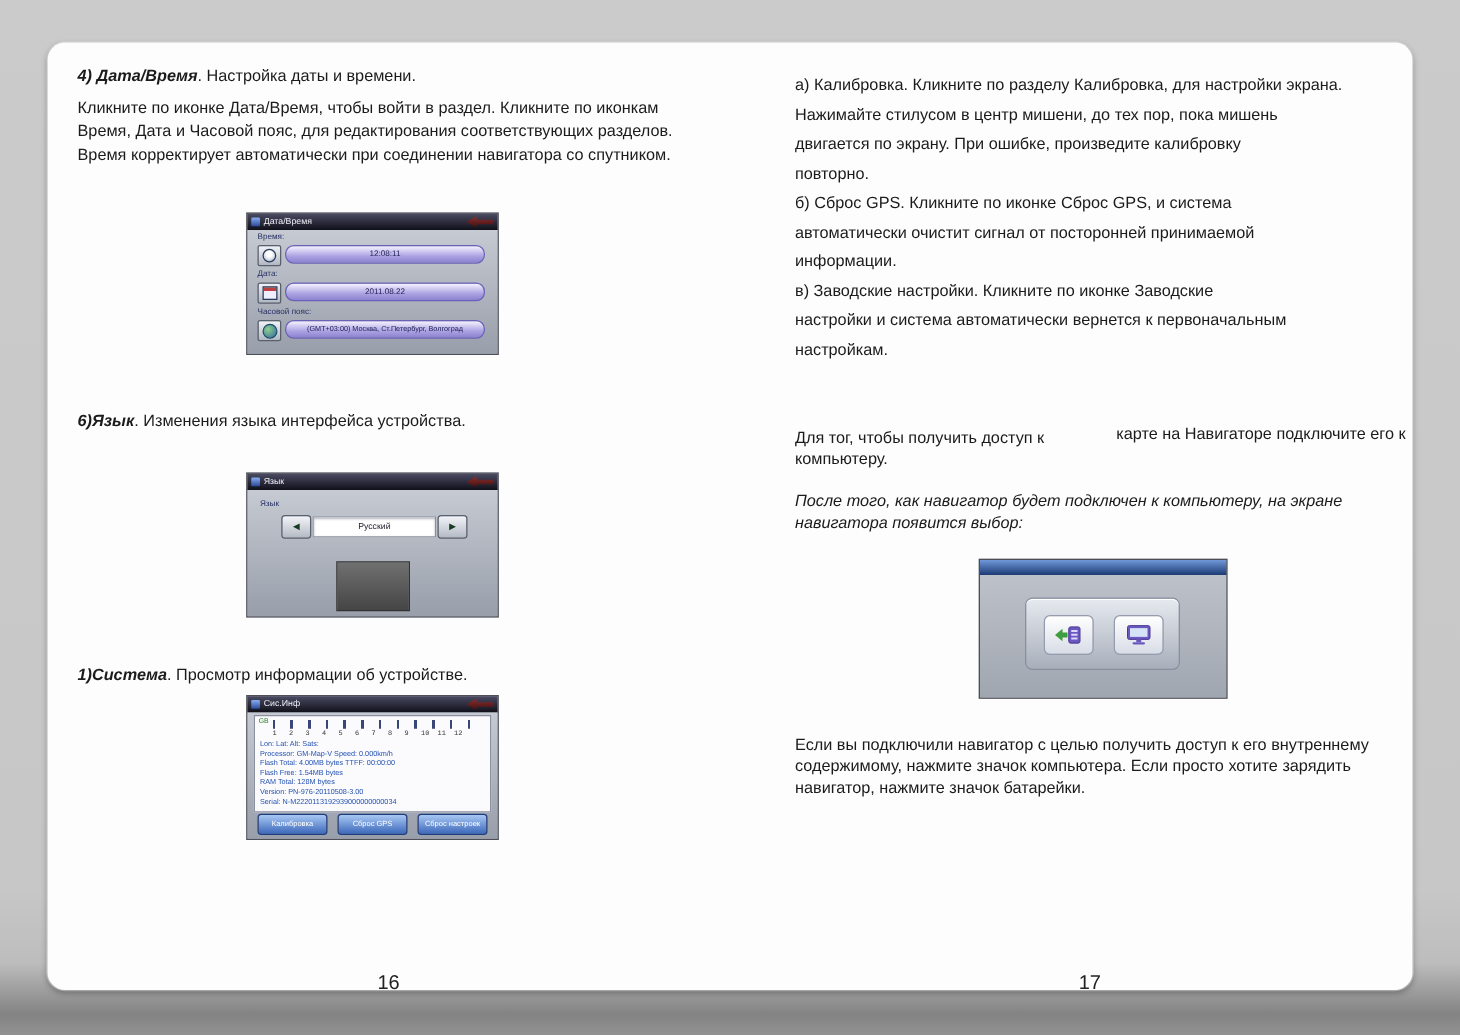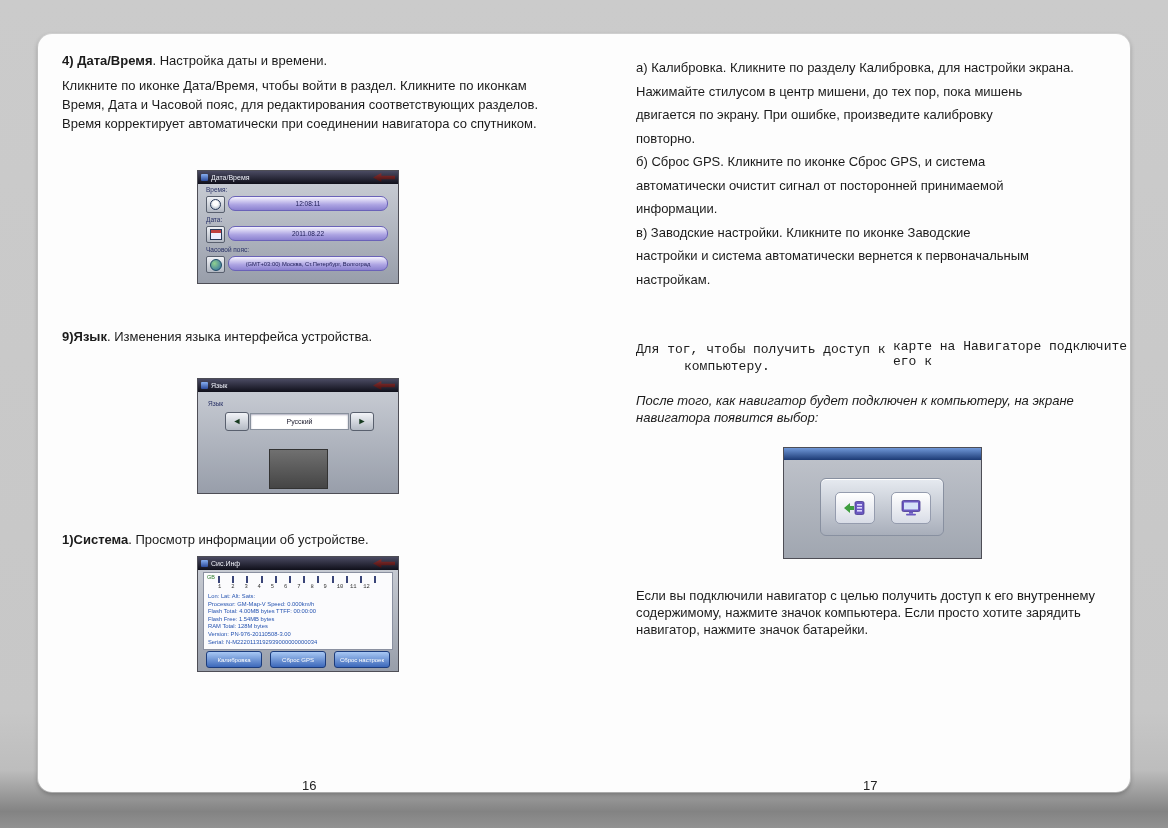--- a/index.html
+++ b/index.html
@@ -5,28 +5,28 @@
   html,body{margin:0;padding:0;background:#b9b9b9;}
   .canvas{position:relative;width:1168px;height:828px;overflow:hidden;
     font-family:"Liberation Sans",sans-serif;color:#1b1b1b;
     background:linear-gradient(180deg,#cbcbcb 0%,#c7c7c7 86%,#bdbdbd 93%,#838383 98%,#929292 100%);}
   .sheet{position:absolute;left:38px;top:34px;width:1092px;height:758px;background:#fdfdfd;
     border-radius:14px;box-shadow:0 2px 5px rgba(0,0,0,.30),0 0 0 1px #dadada;}
   .page{position:absolute;top:0;height:100%;}
   .pg-left{left:24px;width:524px;}
   .pg-right{left:598px;width:494px;}
   .heading{position:absolute;margin:0;font-size:13px;font-weight:normal;white-space:nowrap;}
-  .heading .term{font-weight:bold;margin-top:32px;}
+  .heading .term{font-weight:bold;font-style:italic;margin-top:32px;}
   .para{position:absolute;margin:0;font-size:13px;line-height:19px;white-space:pre-line;width:505px;}
   .para.rp{line-height:23.5px;width:485px;}
-  .pageno{position:absolute;font-size:13px;color:#222;}
-  .access{position:absolute;width:494px;height:40px;font-size:13px;font-family:Liberation Mono, monospace;}
+  .pageno{position:absolute;font-size:16px;color:#222;}
+  .access{position:absolute;width:494px;height:40px;font-size:13px;}
   .access .a1{position:absolute;left:0;top:0;}
   .access .a2{position:absolute;left:257px;top:-3px;}
-  .access .a3{position:absolute;left:0;top:17px;margin-left:48px;}
+  .access .a3{position:absolute;left:0;top:17px;}
 
   
   .dev{position:absolute;margin:0;border:1px solid #4e4e56;background:#a8aeb8;box-sizing:content-box;}
   .dev-tb{height:13px;background:linear-gradient(180deg,#4a4a62,#10101a);display:flex;align-items:center;gap:3px;padding:0 3px;}
   .tb-ico{width:7px;height:7px;border-radius:1px;background:linear-gradient(#86aef0,#2c4a9a);flex:0 0 auto;}
   .tb-title{color:#eef0f8;font-size:7px;line-height:1;white-space:nowrap;}
   .back{margin-left:auto;width:22px;height:9px;background:linear-gradient(#8a3030,#420e0e);
     clip-path:polygon(0 50%,38% 0,38% 30%,100% 30%,100% 70%,38% 70%,38% 100%);}
   .dev-bd{position:relative;height:calc(100% - 13px);background:linear-gradient(180deg,#c6cad2,#989eaa);}
   .flabel{position:absolute;font-size:6.5px;color:#273065;line-height:1;}
@@ -99,21 +99,21 @@
           <span class="vbar" style="top:42px;">2011.08.22</span>
 
           <span class="flabel" style="left:8px;top:63px;">Часовой пояс:</span>
           <span class="mini" style="top:72px;">
               <i class="g-globe"></i>
             </span>
           <span class="vbar small" style="top:72px;">(GMT+03:00) Москва, Ст.Петербург, Волгоград</span>
         </div>
       </figure>
 
-      <h2 class="heading" style="top:295px;"><span class="term">9)Язык</span><span>. Изменения языка интерфейса устройства.</span></h2>
+      <h2 class="heading" style="top:295px;"><span class="term">6)Язык</span><span>. Изменения языка интерфейса устройства.</span></h2>
 
       <figure class="dev" style="left:135px;top:344px;width:200px;height:114px;">
         <div class="dev-tb">
           <span class="tb-ico"></span>
           <span class="tb-title">Язык</span>
           <span class="back"></span>
         </div>
         <div class="dev-bd">
           <span class="flabel" style="left:10px;top:9px;">Язык</span>
           <span class="arr-btn" style="left:27px;top:20px;">

